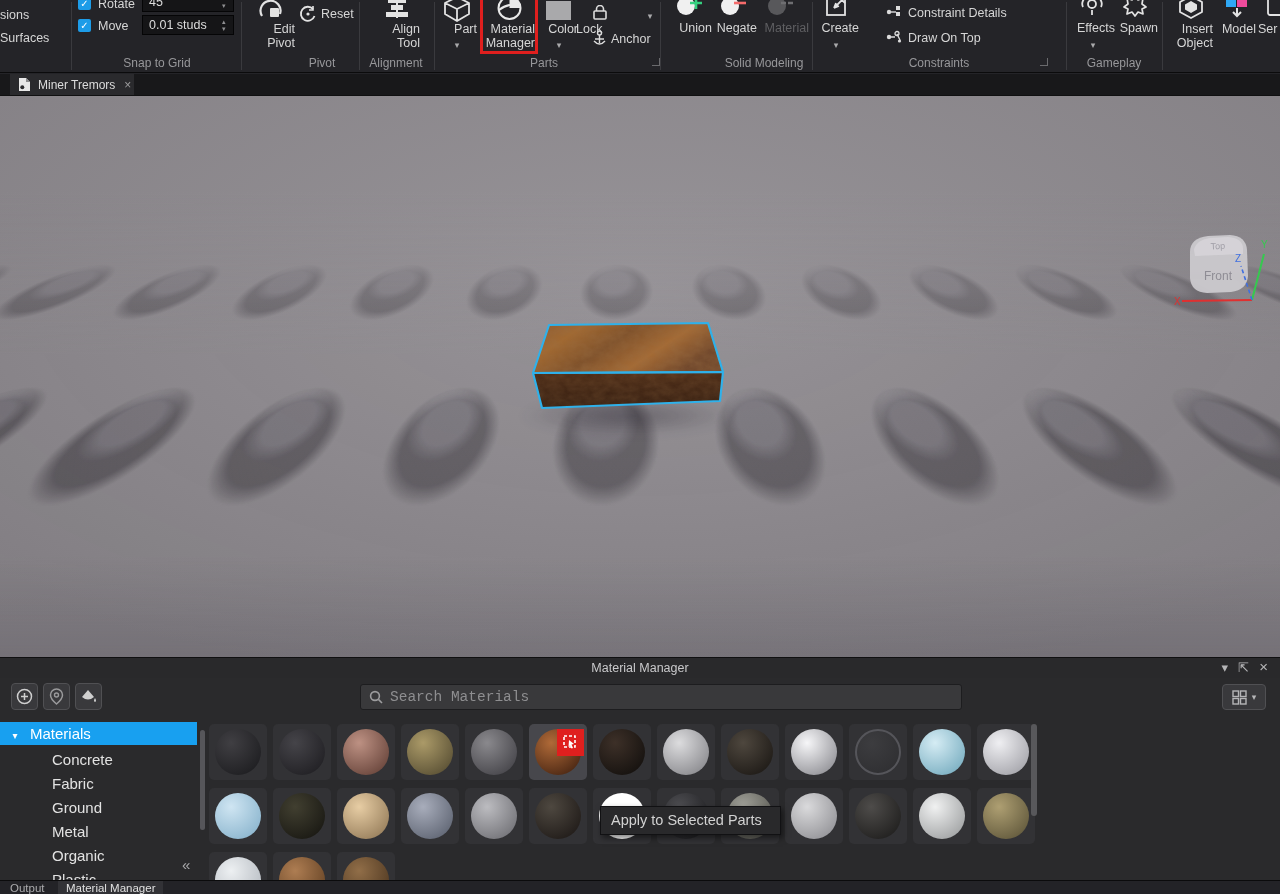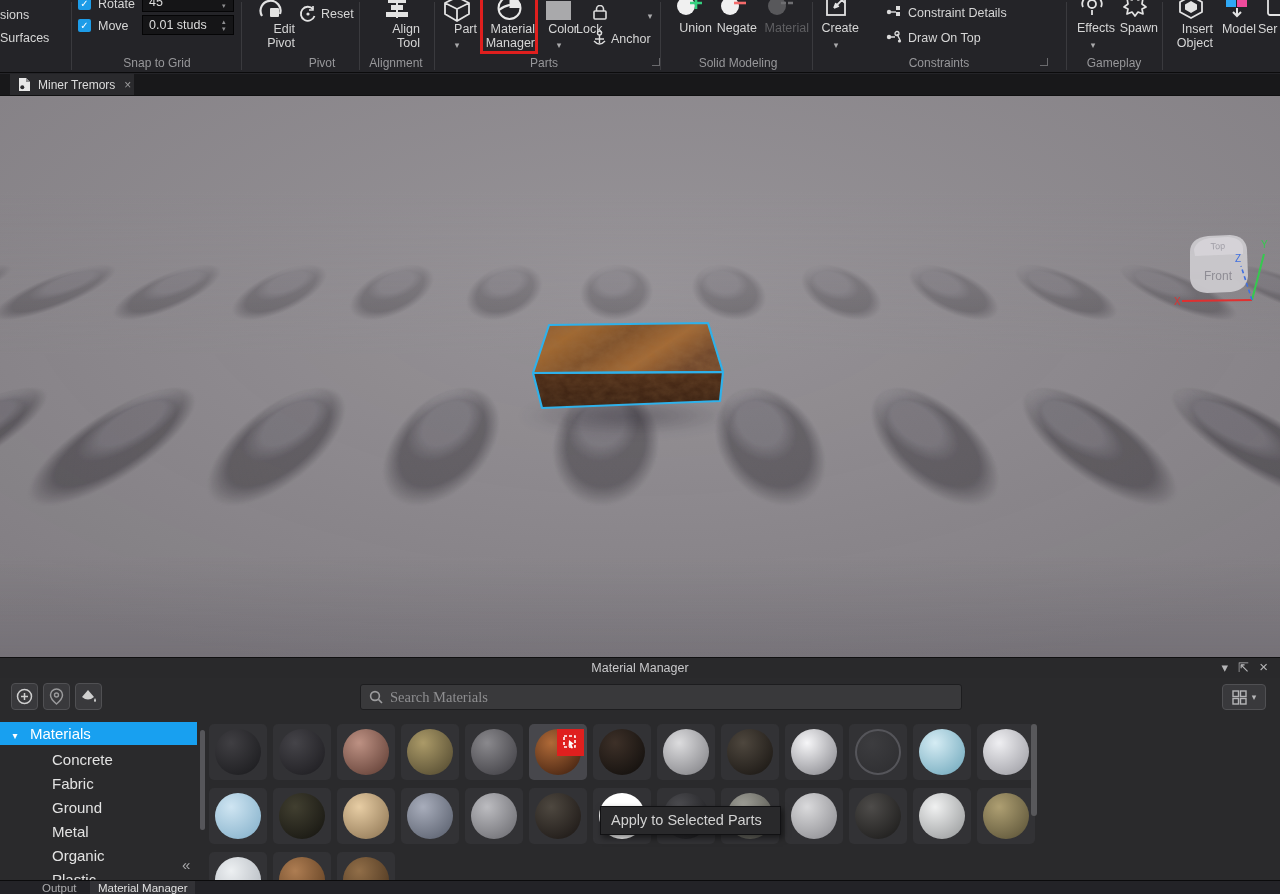--- a/index.html
+++ b/index.html
@@ -53,21 +53,21 @@
   #panel { position:absolute; left:0; top:658px; width:1280px; height:222px; background:#2a2a2c; z-index:20; }
   #panel-title { position:absolute; left:0; top:0; width:1280px; height:20px; background:#29292b; }
   #panel-title .title { position:absolute; left:0; right:0; top:3px; text-align:center; color:#c9c9cb; font-size:12.5px; }
   .tbtn { position:absolute; color:#b5b5b7; font-size:13px; line-height:14px; }
   #panel-toolbar { position:absolute; left:0; top:20px; width:1280px; height:38px; }
   .toolbtn { position:absolute; top:5px; width:27px; height:27px; background:#39393c; border:1px solid #505053;
              border-radius:4px; display:flex; align-items:center; justify-content:center; }
   #search-wrap { position:absolute; left:360px; top:6px; width:602px; height:26px; background:#39393b;
                  border:1px solid #1d1d1f; border-radius:3px; display:flex; align-items:center; padding:0 8px; gap:7px; }
   #search-input { flex:1; background:transparent; border:none; outline:none; color:#cfcfcf; font-size:14.5px;
-                  font-family:Liberation Serif, serif; }
+                  font-family:Liberation Mono, monospace; }
   #search-input::placeholder { color:#8e8e90; }
   #gridview-btn { position:absolute; right:14px; top:6px; width:44px; height:26px; background:#39393c;
                   border:1px solid #505053; border-radius:4px; display:flex; align-items:center; justify-content:center; gap:5px;
                   color:#b5b5b7; font-size:9px; }
   #panel-body { position:absolute; left:0; top:58px; width:1040px; height:164px; overflow:hidden; }
 
   
   #tree { position:absolute; left:0; top:0; width:197px; height:164px; }
   .tree-root { position:absolute; left:0; top:6px; width:197px; height:23px; background:#18a0f0;
                color:#fff; font-size:15px; line-height:23px; }
@@ -86,21 +86,21 @@
   .apply-btn { position:absolute; right:3px; top:5px; width:27px; height:27px; background:#df1f1e;
                display:flex; align-items:center; justify-content:center; z-index:4; }
   #grid-scroll { position:absolute; right:3px; top:8px; width:6px; height:92px; background:#58585b; border-radius:3px; }
   #tooltip { position:absolute; left:600px; top:90px; width:181px; height:29px; background:#29292b;
              border:1px solid #111113; color:#d2d2d2; font-size:14.5px; line-height:27px; padding-left:10px;
              z-index:6; box-shadow:2px 3px 6px rgba(0,0,0,0.5); white-space:nowrap; }
 
   
   #statusbar { position:absolute; left:0; top:880px; width:1280px; height:14px; background:#232327;
                border-top:1px solid #0b0b0c; z-index:31; }
-  #statusbar .stab { position:absolute; top:0px; font-size:11.5px; padding:1px 8px 0; height:14px;margin-left:32px; }
+  #statusbar .stab { position:absolute; top:0px; font-size:11.5px; padding:1px 8px 0; height:14px; }
   #tab-output { left:2px; color:#ababad; }
   #tab-mm { left:58px; color:#e0e0e0; background:#323236; }
 
   svg { display:block; }
 </style>
 </head>
 <body>
 
 <div id="ribbon">
   <div class="rlabel" style="left:0;top:8px;">sions</div>
@@ -207,21 +207,21 @@
       </svg>
   </span>
   <div class="rlabel2" style="left:711px;top:21px;width:46px;">Negate</div>
   <span class="icon" style="left:766px;top:-6px;">
     <svg width="30" height="26" viewBox="0 0 30 26">
         <circle cx="11" cy="12" r="9" fill="#58585b"></circle>
         <path d="M15 9 h5 M22 9 h5" stroke="#6e6e71" stroke-width="2.4"></path>
       </svg>
   </span>
   <div class="rlabel2 dim" style="left:753px;top:21px;width:56px;">Material</div>
-  <div class="grouplabel" style="left:738px;">Solid Modeling</div>
+  <div class="grouplabel" style="left:764px;">Solid Modeling</div>
   <div class="vsep" style="left:812px;"></div>
 
   <span class="icon" style="left:825px;top:-5px;">
     <svg width="22" height="22" viewBox="0 0 22 22">
         <rect x="2" y="2" width="18" height="18" fill="none" stroke="#e3e3e3" stroke-width="1.8"></rect>
         <path d="M14 2 L20 8 M20 2 L9 13 M9 13 l2 -5 m-2 5 l5 -2" stroke="#e3e3e3" stroke-width="1.8" fill="none"></path>
       </svg>
   </span>
   <div class="rlabel2" style="left:813px;top:21px;width:46px;">Create</div>
   <div class="chev" style="left:836px;top:40px;">▾</div>

